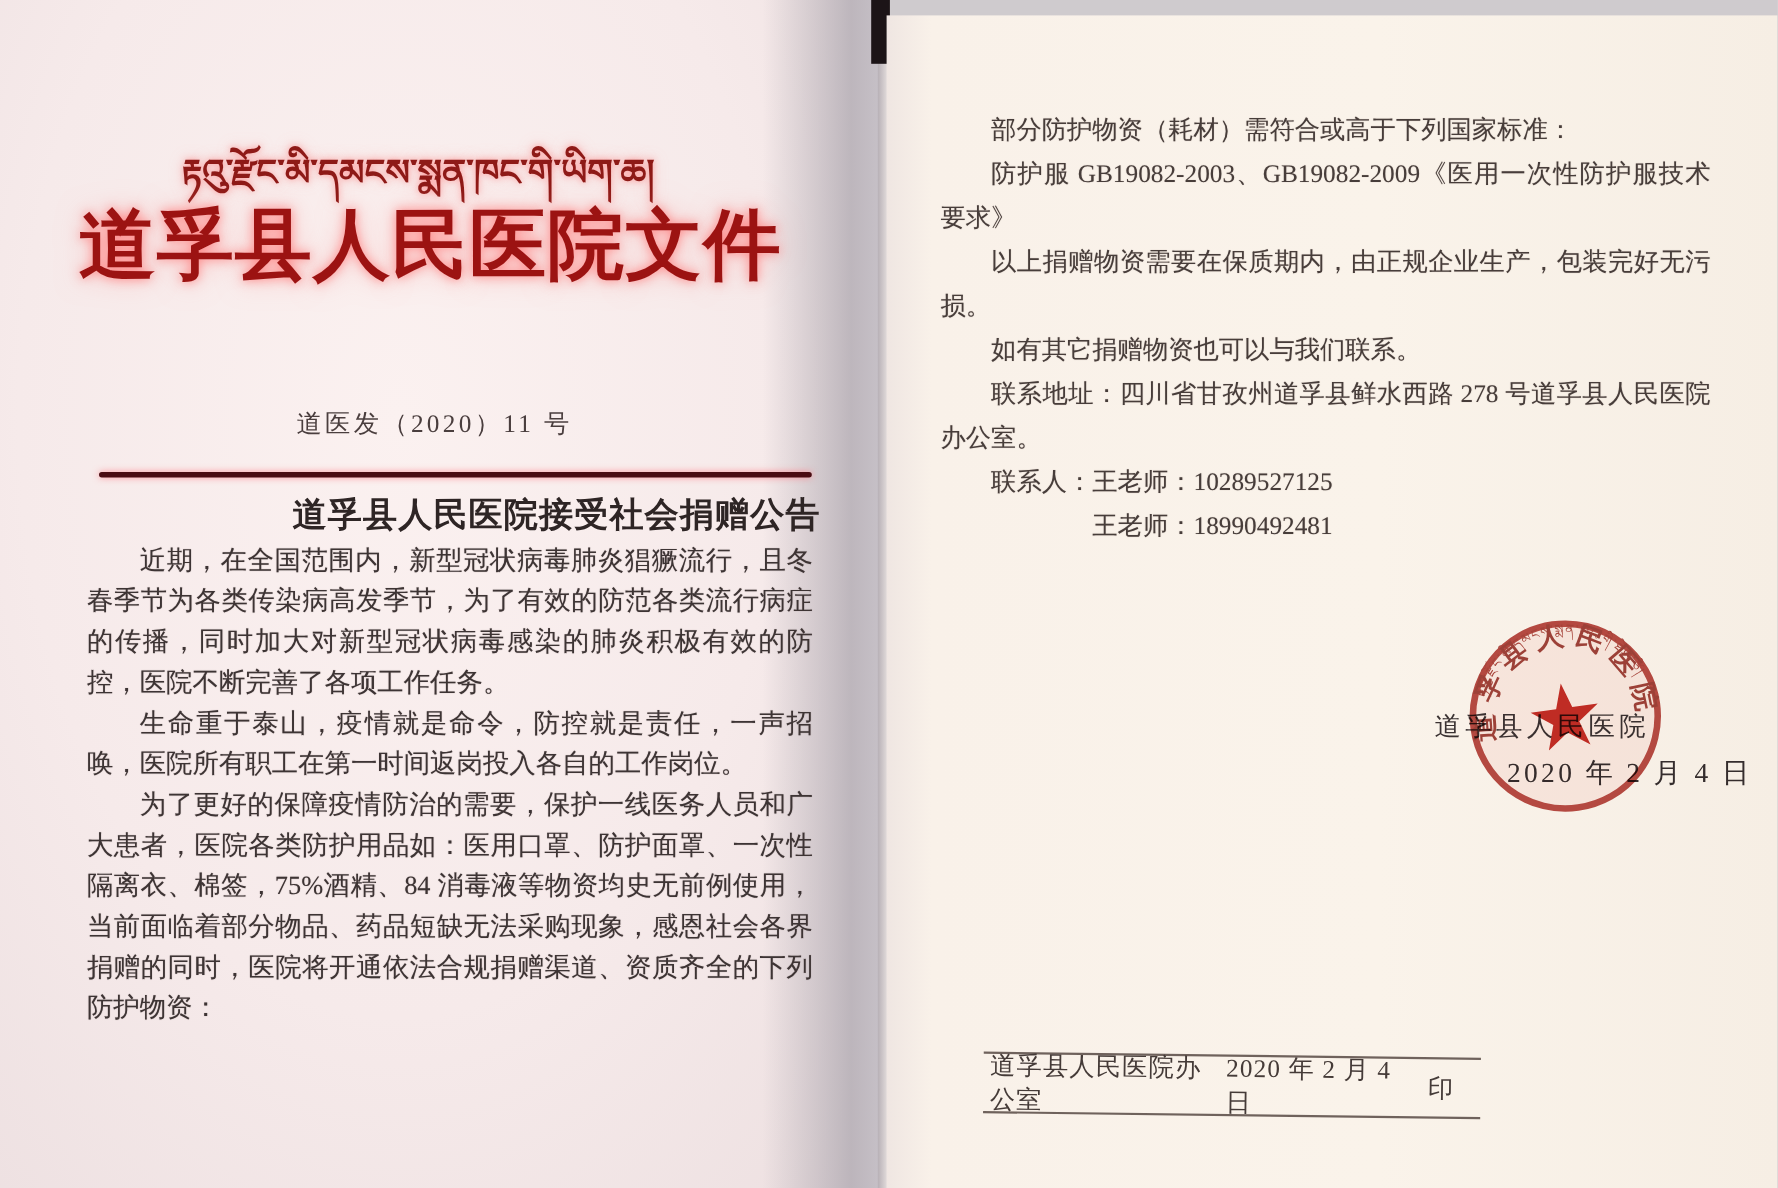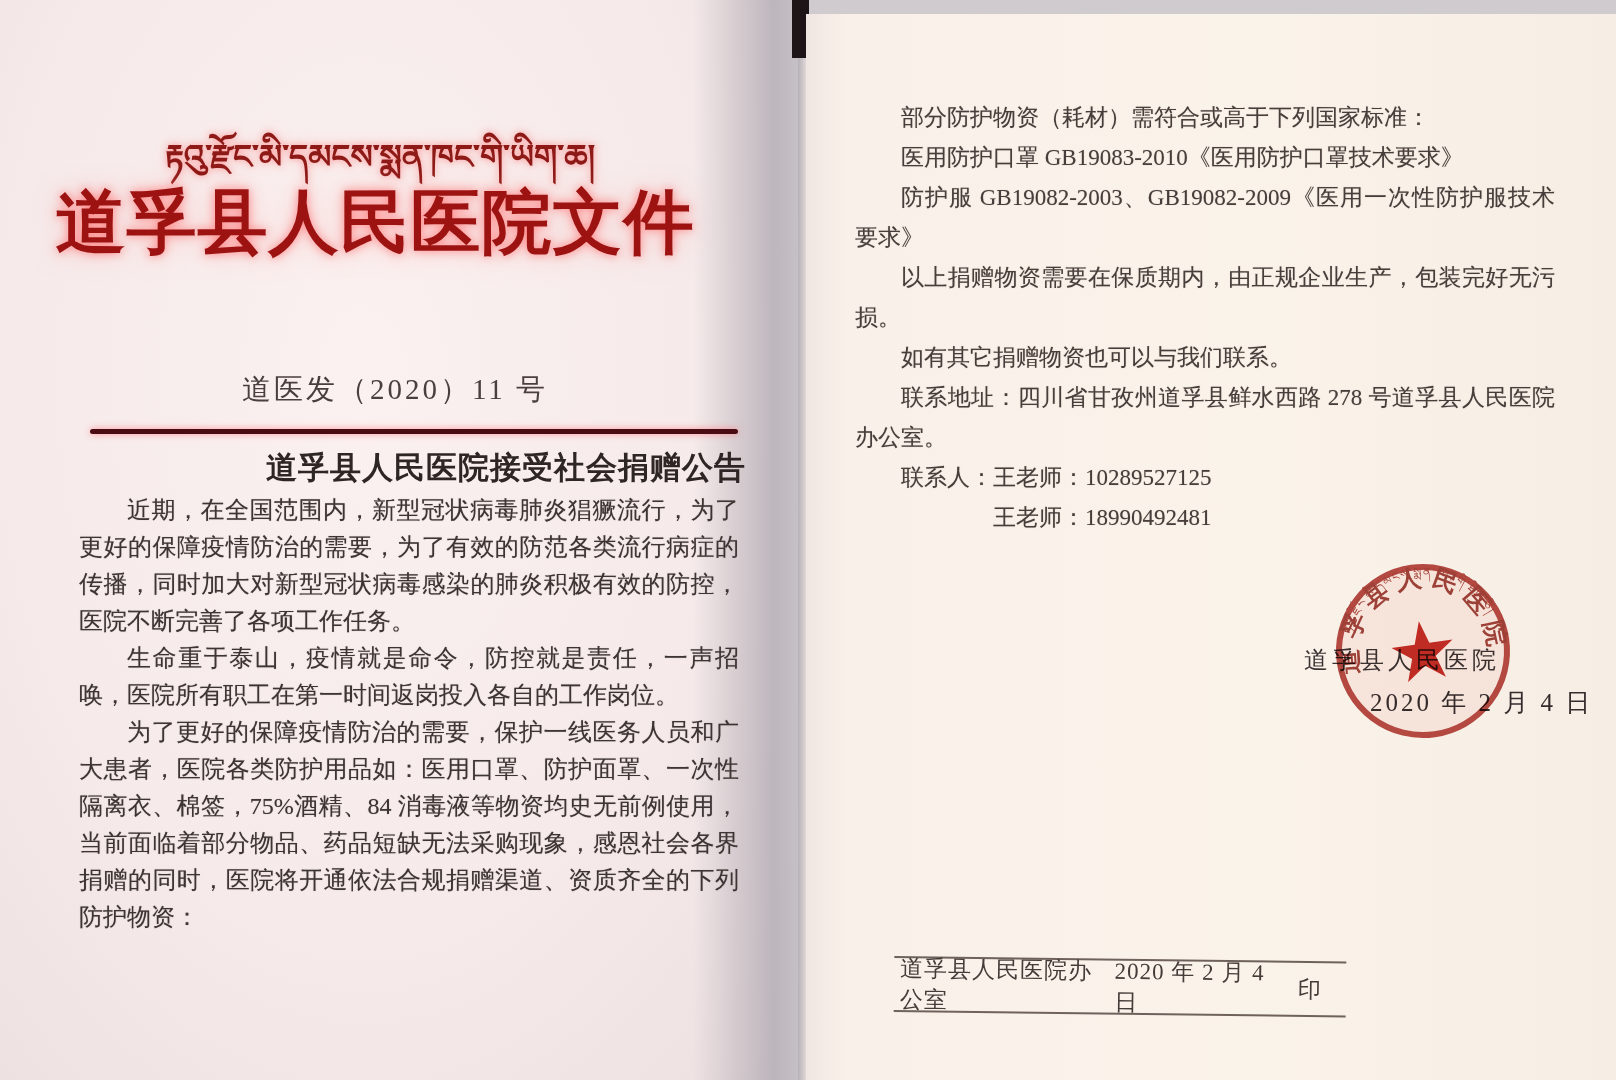--- a/index.html
+++ b/index.html
@@ -7,25 +7,25 @@
   .stage{position:relative;width:1616px;height:1080px;}
 
   
   .page-left{position:absolute;left:0;top:0;width:806px;height:1080px;
     background:
       linear-gradient(to right, rgba(210,205,210,0) 86%, rgba(176,170,178,.8) 96%, rgba(198,193,200,.95) 100%),
       radial-gradient(ellipse at 45% 35%, #fbf1f0 0%, #f6eaea 55%, #ecdfe0 100%);}
   .tibetan-header{position:absolute;top:120px;left:50px;width:660px;text-align:center;
     font-size:33px;font-weight:bold;color:#8e1a17;
     text-shadow:0 0 6px rgba(255,120,120,.65),0 0 14px rgba(255,150,150,.4);}
-  .masthead{position:absolute;top:176px;left:20px;width:710px;text-align:center;
+  .masthead{position:absolute;top:176px;left:36px;width:710px;text-align:center;
     font-size:70px;font-weight:bold;color:#9c1312;letter-spacing:1px;
     text-shadow:0 0 10px rgba(255,110,110,.8),0 0 24px rgba(255,150,150,.55);}
   .doc-number{position:absolute;top:370px;left:40px;width:710px;text-align:center;
-    font-size:29px;color:#4a3e3e;letter-spacing:3px;}
+    font-size:23px;color:#4a3e3e;letter-spacing:3px;}
   .rule{position:absolute;top:429px;left:90px;width:648px;height:5px;border-radius:3px;
     background:#4a0c12;box-shadow:0 0 7px rgba(255,120,130,.8);}
   .doc-title{position:absolute;top:447px;left:40px;width:706px;text-align:right;
     font-size:31px;font-weight:bold;color:#2e2525;letter-spacing:1px;}
   .body-left{position:absolute;top:492px;left:79px;width:660px;
     font-size:24px;line-height:37px;color:#3d3434;text-align:justify;
     text-shadow:0 0 1px rgba(70,50,50,.4);}
   .body-left p{margin:0;text-indent:2em;}
 
   
@@ -62,33 +62,32 @@
 
 <div class="stage">
 
   <div class="page-left">
     <div class="tibetan-header">རྟའུ་རྫོང་མི་དམངས་སྨན་ཁང་གི་ཡིག་ཆ།</div>
     <div class="masthead">道孚县人民医院文件</div>
     <div class="doc-number">道医发（2020）11 号</div>
     <div class="rule"></div>
     <div class="doc-title">道孚县人民医院接受社会捐赠公告</div>
     <div class="body-left">
-      <p>近期，在全国范围内，新型冠状病毒肺炎猖獗流行，为了更好的保障疫情防治的需要，为了有效的防范各类流行病症的传播，同时加大对新型冠状病毒感染的肺炎积极有效的防控，医院不断完善了各项工作任务。</p>
+      <p>近期，在全国范围内，新型冠状病毒肺炎猖獗流行，且冬春季节为各类传染病高发季节，为了有效的防范各类流行病症的传播，同时加大对新型冠状病毒感染的肺炎积极有效的防控，医院不断完善了各项工作任务。</p>
       <p>生命重于泰山，疫情就是命令，防控就是责任，一声招唤，医院所有职工在第一时间返岗投入各自的工作岗位。</p>
       <p>为了更好的保障疫情防治的需要，保护一线医务人员和广大患者，医院各类防护用品如：医用口罩、防护面罩、一次性隔离衣、棉签，75%酒精、84 消毒液等物资均史无前例使用，当前面临着部分物品、药品短缺无法采购现象，感恩社会各界捐赠的同时，医院将开通依法合规捐赠渠道、资质齐全的下列防护物资：</p>
     </div>
   </div>
 
   <div class="page-gap"></div>
   <div class="dark-notch"></div>
 
   <div class="page-right">
     <div class="body-right">
       <p>部分防护物资（耗材）需符合或高于下列国家标准：</p>
-      <p>医用防护口罩 GB19083-2010《医用防护口罩技术要求》</p>
       <p>防护服 GB19082-2003、GB19082-2009《医用一次性防护服技术要求》</p>
       <p>以上捐赠物资需要在保质期内，由正规企业生产，包装完好无污损。</p>
       <p>如有其它捐赠物资也可以与我们联系。</p>
       <p>联系地址：四川省甘孜州道孚县鲜水西路 278 号道孚县人民医院办公室。</p>
       <p>联系人：王老师：10289527125</p>
       <p class="contact-2">王老师：18990492481</p>
     </div>
 
     <div class="sig-org">道孚县人民医院</div>
     <div class="sig-date">2020 年 2 月 4 日</div>

